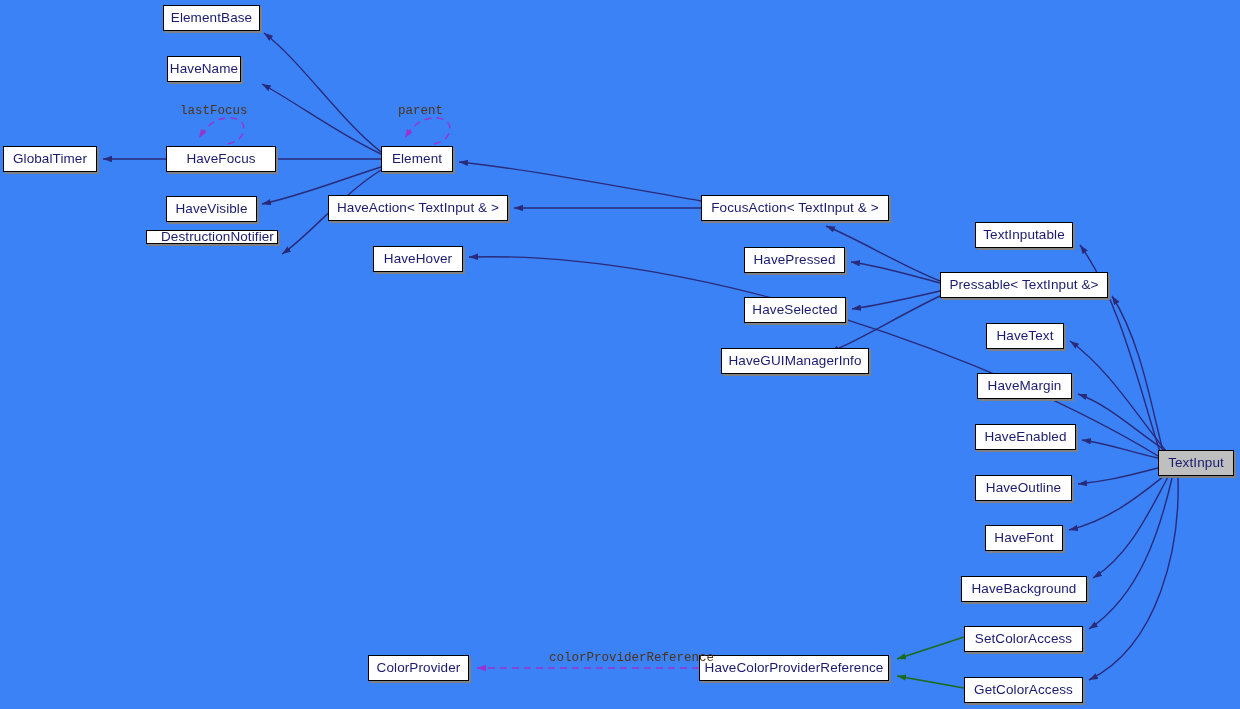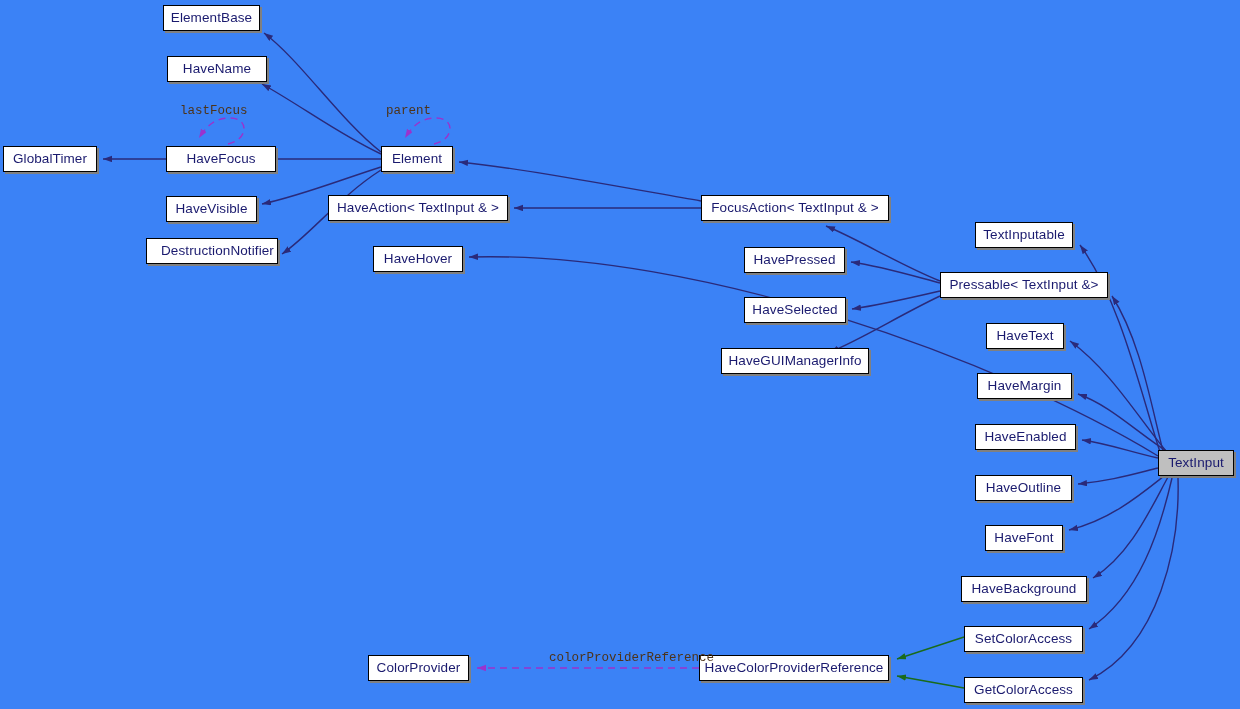--- a/index.html
+++ b/index.html
@@ -133,35 +133,35 @@
     <g id="edges-selfloop" fill="none" stroke="#9a32cd" stroke-width="1.4" stroke-dasharray="7,5" marker-end="url(#arrow-purple)">
 
       <path d="M228,144 C248,140 250,118 230,118 C214,118 206,127 199,138"></path>
 
       <path d="M434,144 C454,140 456,118 436,118 C420,118 412,127 405,138"></path>
     </g>
   </svg>
 
   <div class="node" style="left:163px; top:5px; width:97px; height:26px;">ElementBase</div>
 
-  <div class="node" style="left:167px; top:56px; width:100px; height:26px;">HaveName</div>
+  <div class="node" style="left:167px; top:56px; width:74px; height:26px;">HaveName</div>
 
   <div class="node" style="left:3px; top:146px; width:94px; height:26px;">GlobalTimer</div>
 
   <div class="node" style="left:166px; top:146px; width:110px; height:26px;">HaveFocus</div>
 
   <div class="node" style="left:381px; top:146px; width:72px; height:26px;">Element</div>
 
   <div class="node" style="left:166px; top:196px; width:91px; height:26px;">HaveVisible</div>
 
   <div class="node" style="left:328px; top:195px; width:180px; height:26px;">HaveAction&lt; TextInput &amp; &gt;</div>
 
   <div class="node" style="left:701px; top:195px; width:188px; height:26px;">FocusAction&lt; TextInput &amp; &gt;</div>
 
-  <div class="node" style="left:146px; top:238px; width:132px; height:26px;padding-left:11px;">DestructionNotifier</div>
+  <div class="node" style="left:146px; top:230px; width:132px; height:14px;padding-left:11px;">DestructionNotifier</div>
 
   <div class="node" style="left:373px; top:246px; width:90px; height:26px;">HaveHover</div>
 
   <div class="node" style="left:744px; top:247px; width:101px; height:26px;">HavePressed</div>
 
   <div class="node" style="left:975px; top:222px; width:98px; height:26px;">TextInputable</div>
 
   <div class="node" style="left:940px; top:272px; width:168px; height:26px;">Pressable&lt; TextInput &amp;&gt;</div>
 
   <div class="node" style="left:744px; top:297px; width:102px; height:26px;">HaveSelected</div>
@@ -185,17 +185,17 @@
   <div class="node" style="left:964px; top:626px; width:119px; height:26px;">SetColorAccess</div>
 
   <div class="node" style="left:368px; top:655px; width:101px; height:26px;">ColorProvider</div>
 
   <div class="node" style="left:699px; top:655px; width:190px; height:26px;">HaveColorProviderReference</div>
 
   <div class="node" style="left:964px; top:677px; width:119px; height:26px;">GetColorAccess</div>
 
   <div class="edge-label" style="left:180px; top:105px;">lastFocus</div>
 
-  <div class="edge-label" style="left:386px; top:105px;">parent</div>
+  <div class="edge-label" style="left:398px; top:105px;">parent</div>
 
   <div class="edge-label" style="left:530px; top:652px;padding-left:19px;">colorProviderReference</div>
 
 </div>
 
 </body></html>

